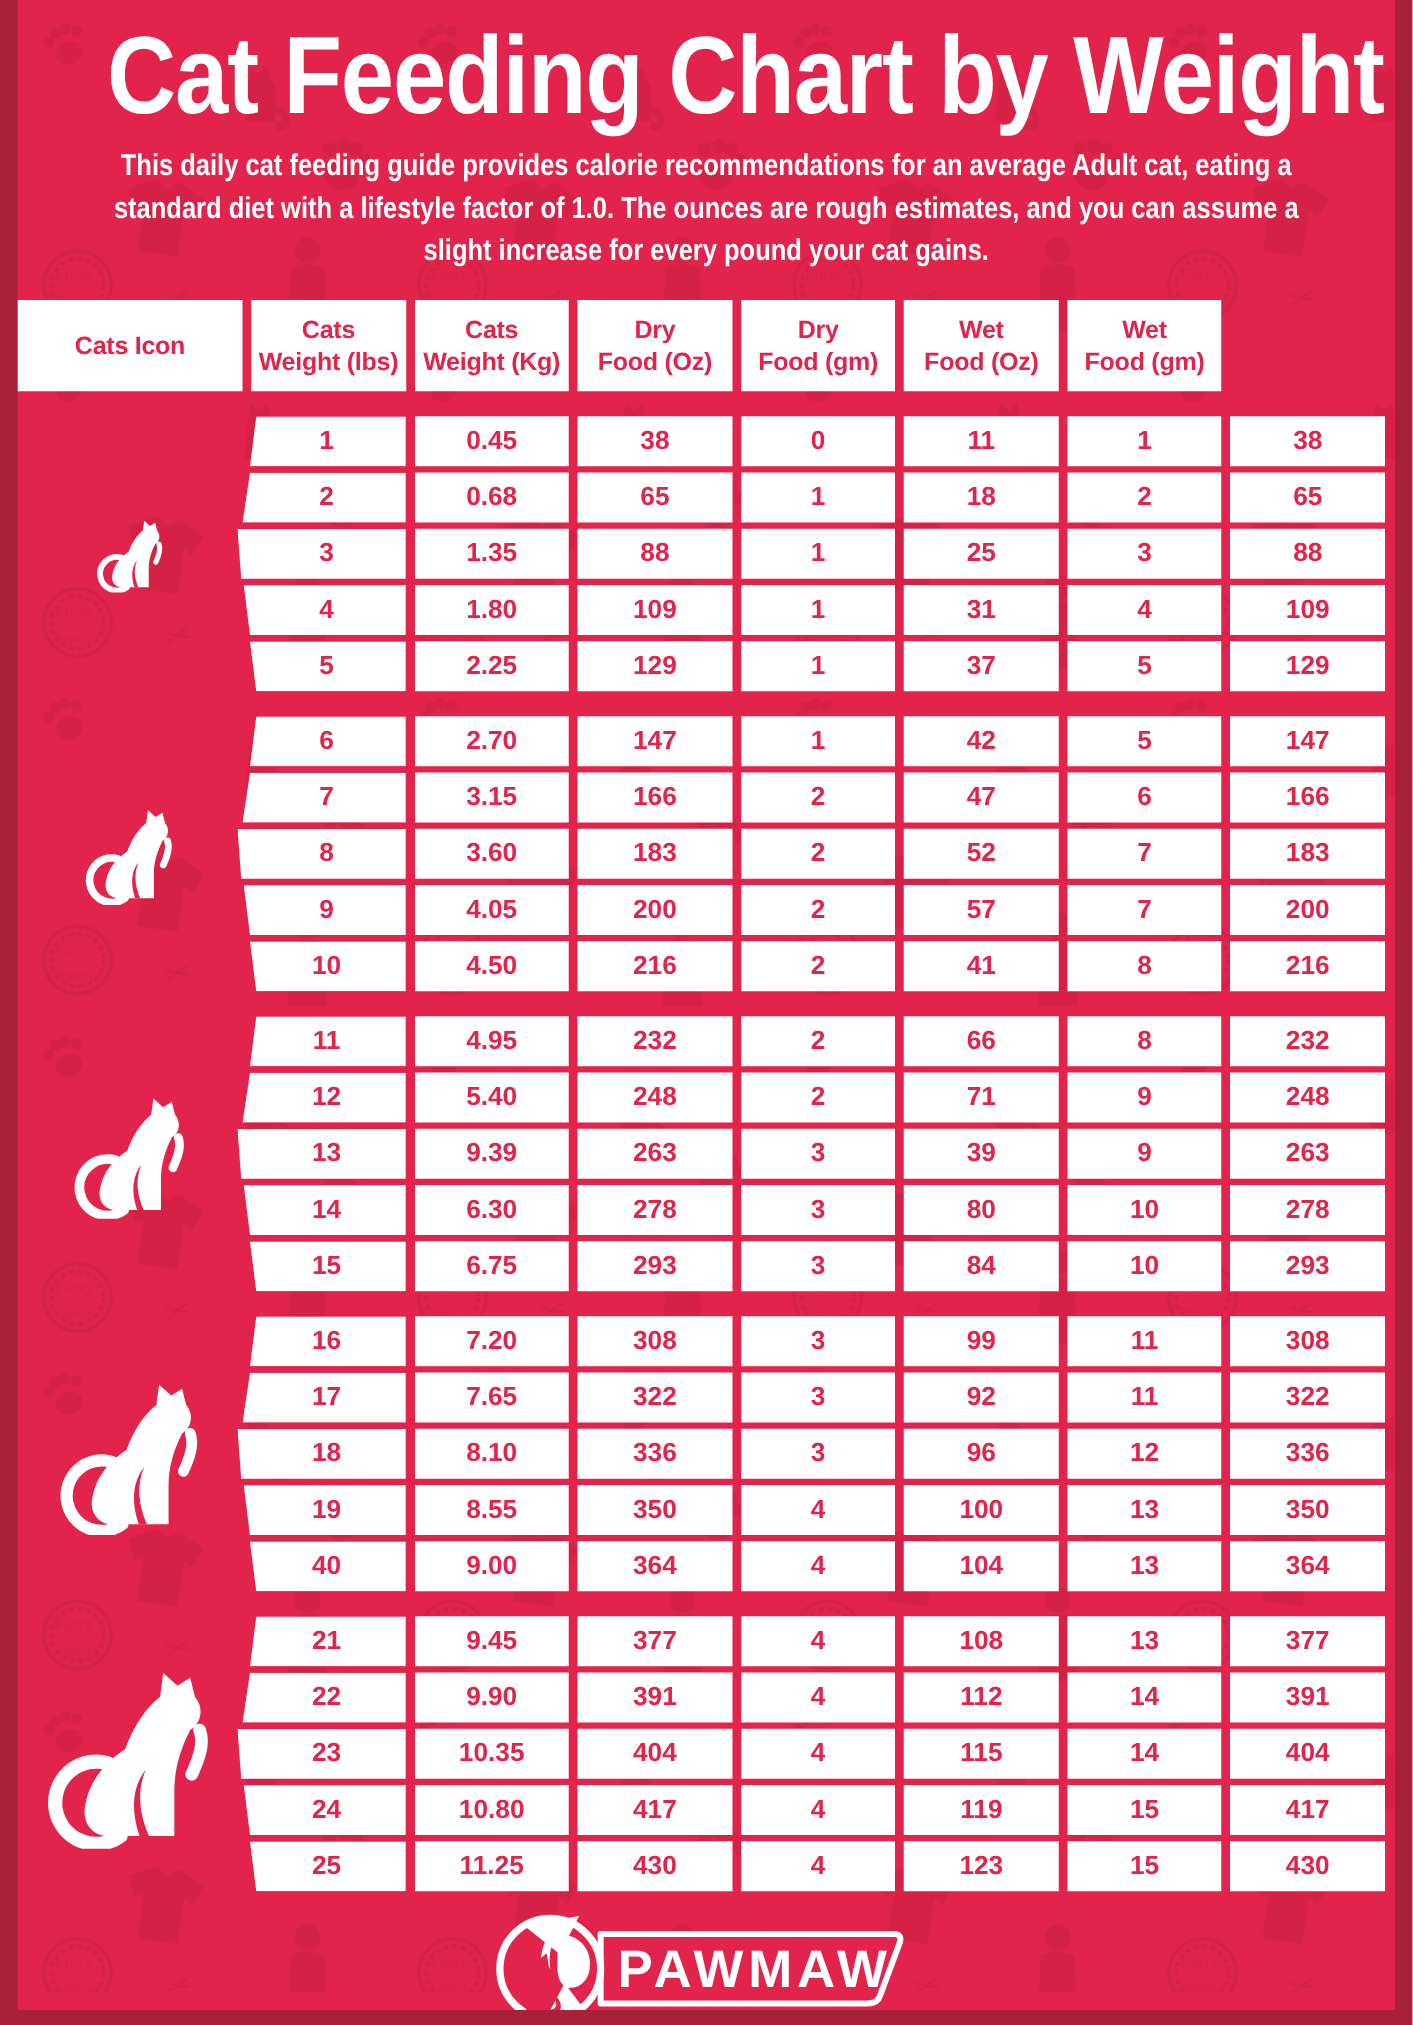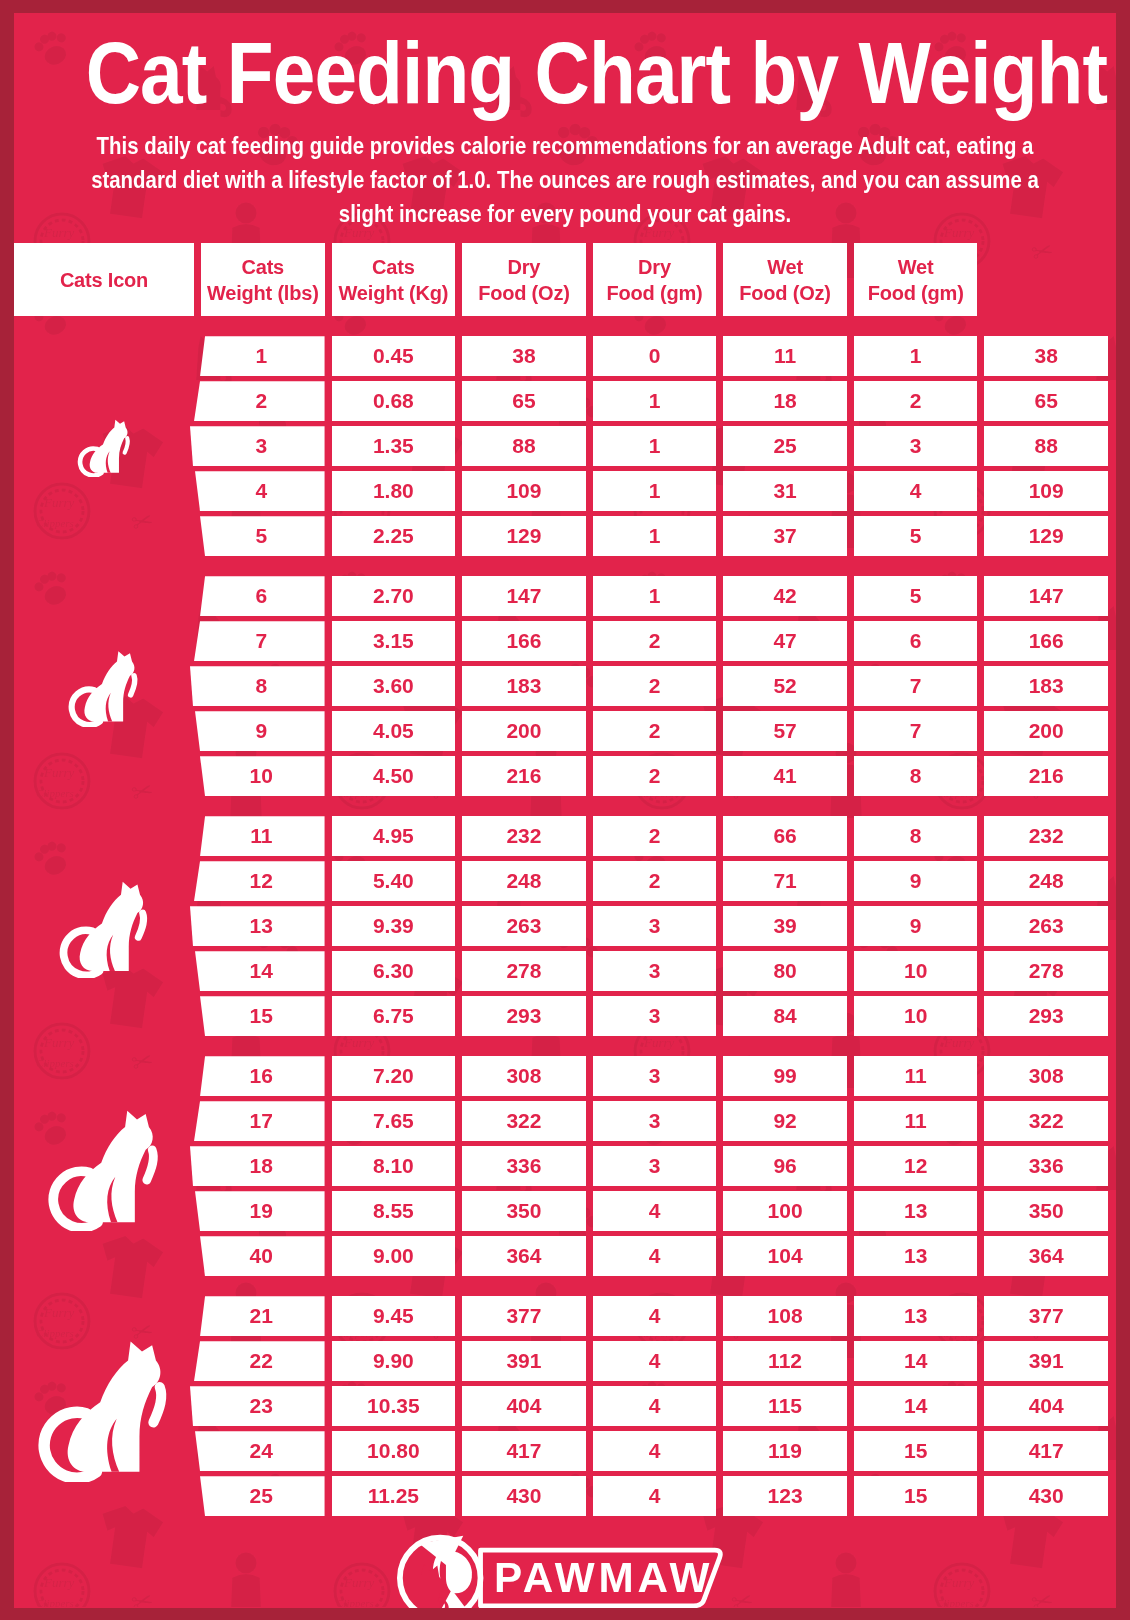--- a/index.html
+++ b/index.html
@@ -1,31 +1,31 @@
 <!DOCTYPE html>
 <html><head>
 <meta charset="utf-8">
 <style>
   html,body{margin:0;padding:0;background:#fff;font-family:"Liberation Sans",sans-serif;}
   .poster{width:1130px;height:1620px;box-sizing:border-box;background:#A72239;
-          padding:13px 14px 12px 14px;position:relative;}
+          padding:0 14px 12px 14px;position:relative;}
   .inner{position:relative;width:100%;height:100%;background:#E2234B;overflow:hidden;}
   .bgpattern{position:absolute;inset:0;z-index:0;}
   .content{position:relative;z-index:1;width:100%;height:100%;box-sizing:border-box;}
 
   .title{margin:16px 0 0 0;color:#fff;font-size:88px;font-weight:bold;line-height:1.0;
          text-align:center;white-space:nowrap;transform:scaleX(.87);transform-origin:center;
          letter-spacing:-1px;}
   .subtitle{margin:12px auto 0 auto;color:#fff;font-size:24px;font-weight:bold;line-height:1.42;
          text-align:center;white-space:pre-line;transform:scaleX(.85);transform-origin:center;
          width:1160px;margin-left:-29px;}
 
   .grid-row{display:grid;grid-template-columns:180px repeat(7,1fr);column-gap:7px;
             margin:0 8px 0 0;}
-  .header-row{margin-top:12px;}
+  .header-row{margin-top:22px;}
   .hcell{background:#fff;color:#E2234B;font-weight:bold;font-size:20px;line-height:1.3;
          height:73px;display:flex;align-items:center;justify-content:center;text-align:center;
          white-space:pre-line;letter-spacing:-0.2px;}
 
   .group{display:grid;grid-template-columns:180px repeat(7,1fr);column-gap:7px;row-gap:5px;
          grid-auto-rows:40px;margin:20px 8px 0 0;}
   .icon-cell{grid-column:1;grid-row:1 / span 5;display:flex;align-items:center;justify-content:center;}
   .cell{background:#fff;color:#E2234B;font-weight:bold;font-size:21px;
         display:flex;align-items:center;justify-content:center;}
   

